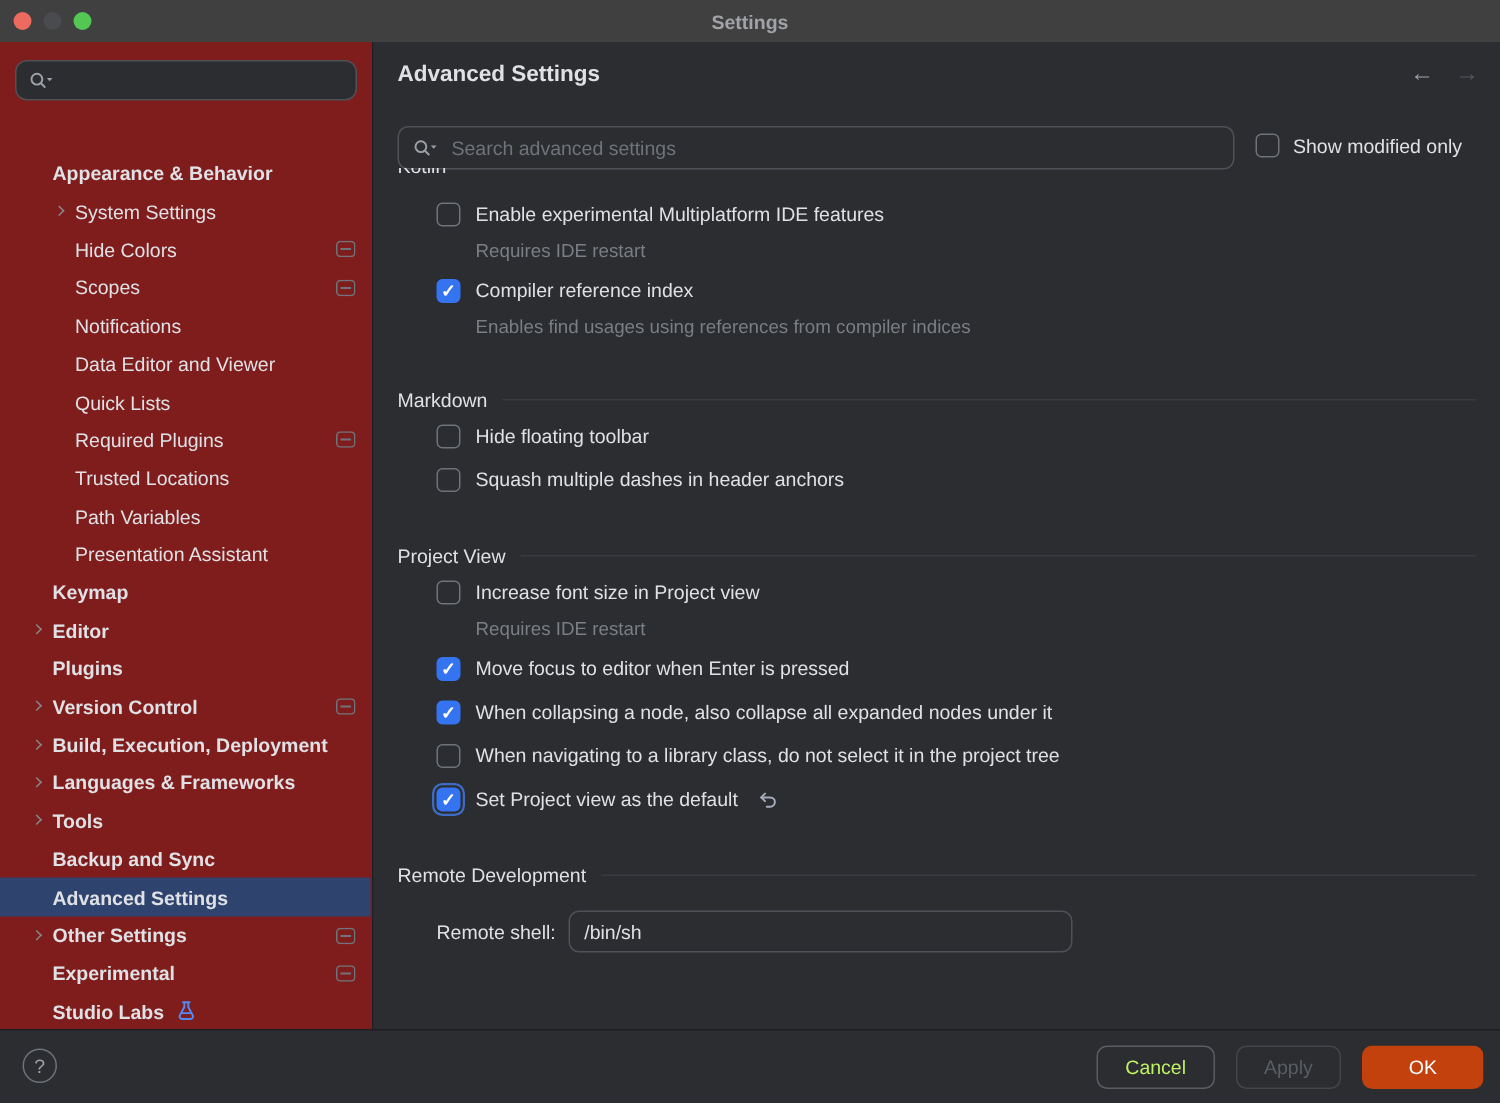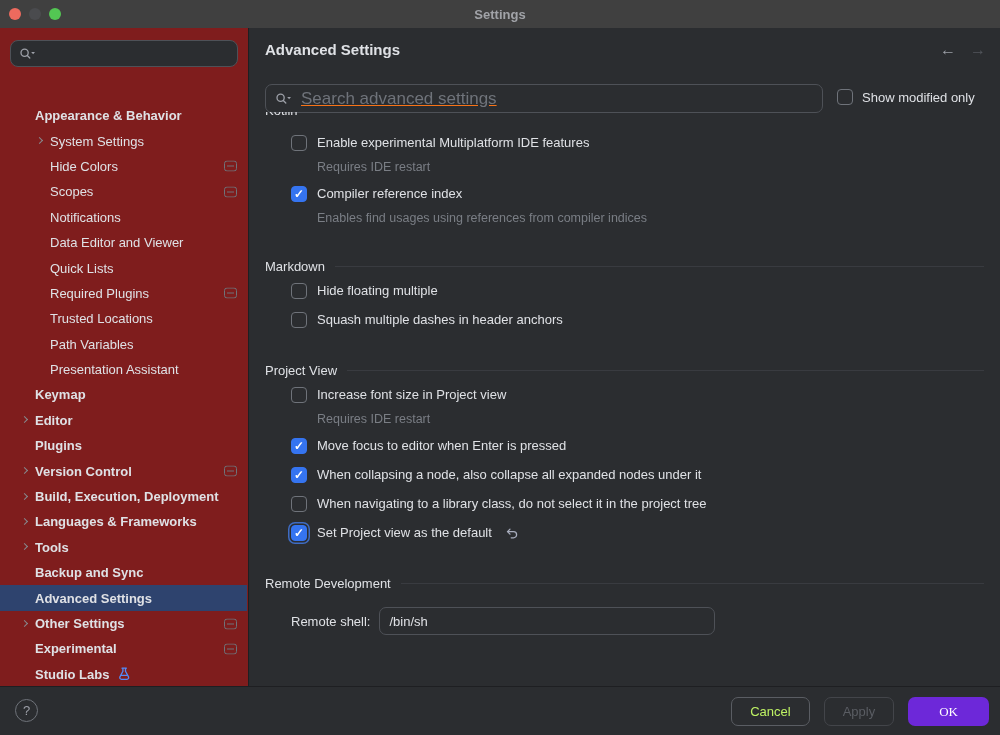--- a/index.html
+++ b/index.html
@@ -48,21 +48,21 @@
   .main { position:absolute; left:249px; top:28px; right:0; bottom:49px; background:#2B2D30; }
   .main-title { position:absolute; left:16px; top:13px; font-size:15px; font-weight:bold; }
   .nav-arrows { position:absolute; right:14px; top:14px; display:flex; gap:14px;
     font-size:16px; line-height:16px; }
   .arrow-back { color:#9DA0A8; cursor:pointer; }
   .arrow-fwd  { color:#53565C; }
   .adv-search { position:absolute; left:16px; top:56px; width:558px; height:29px;
     border:1px solid #4E5157; border-radius:7px; display:flex; align-items:center;
     padding:0 9px; }
   .adv-search input { flex:1; border:none; outline:none; background:transparent;
-    color:#f97316; font-family:inherit; font-size:17px; margin-left:7px; min-width:0;text-decoration:underline; }
+    color:#f97316; font-family:inherit; font-size:13px; margin-left:7px; min-width:0; }
   .adv-search input::placeholder, .side-search input::placeholder { color:#6F737A; }
   .show-mod { position:absolute; left:588px; top:61px; display:flex; align-items:center;
     gap:9px; cursor:pointer; }
 
   
   .content { position:absolute; left:0; right:0; top:84px; bottom:0; overflow:hidden;
     padding:0 16px; }
   .sec-head { display:flex; align-items:center; height:20px; margin-top:26px;text-align:center; }
   .sec-head .rule { flex:1; height:1px; background:#393B40; margin-left:10px; }
   .sec.clipped .sec-head { margin-top:-12px; }
@@ -86,21 +86,21 @@
     background:#2B2D30; border-top:1px solid #1E1F22; }
   .help { position:absolute; left:15px; top:12px; width:23px; height:23px;
     border:1px solid #6F737A; border-radius:50%; color:#9DA0A8;
     display:flex; align-items:center; justify-content:center; font-size:13px; cursor:pointer; }
   .btns { position:absolute; right:11px; top:10px; display:flex; gap:14px; }
   .btn { height:29px; border-radius:7px; display:flex; align-items:center;
     justify-content:center; padding:0 18px; font-size:13px; cursor:pointer;
     border:1px solid transparent; }
   .btn.cancel { border-color:#5A5D63; color:#bef264; }
   .btn.apply  { border-color:#43454A; color:#5A5D63; cursor:default; }
-  .btn.ok     { background:#6d28d9; color:#FFFFFF; padding:0 30px;font-family:Liberation Serif, serif; }
+  .btn.ok     { background:#c2410c; color:#FFFFFF; padding:0 30px; }
 
   svg { display:block; }
 </style>
 </head>
 <body>
 
 <div class="titlebar">
   <div class="lights">
     <span class="light close"></span>
     <span class="light min"></span>
@@ -279,21 +279,21 @@
         </div>
       </div>
       <div class="sec">
         <div class="sec-head">
           <span>Markdown</span>
           <div class="rule"></div>
         </div>
         <div class="sec-items">
           <div class="cbrow">
             <span class="cb"></span>
-            <span>Hide floating multiple</span>
+            <span>Hide floating toolbar</span>
           </div>
           <div class="cbrow">
             <span class="cb"></span>
             <span>Squash multiple dashes in header anchors</span>
           </div>
         </div>
       </div>
       <div class="sec">
         <div class="sec-head">
           <span>Project View</span>

